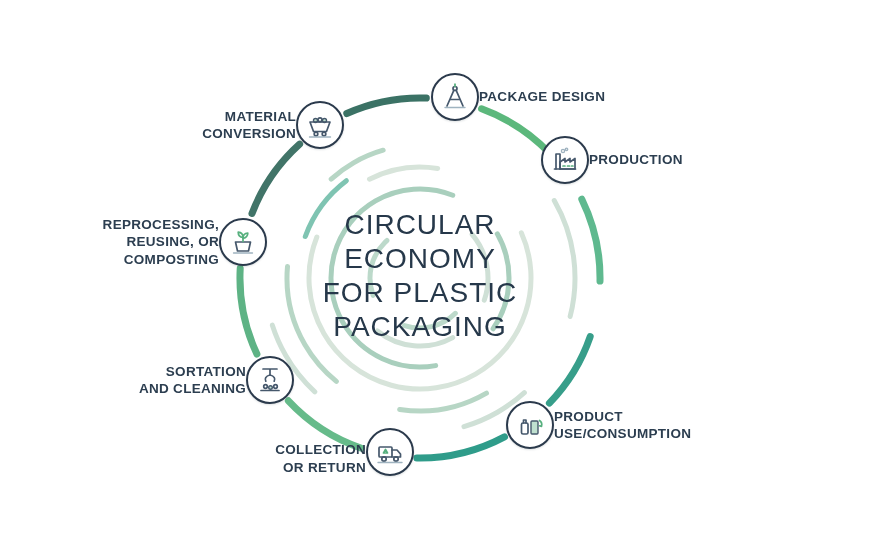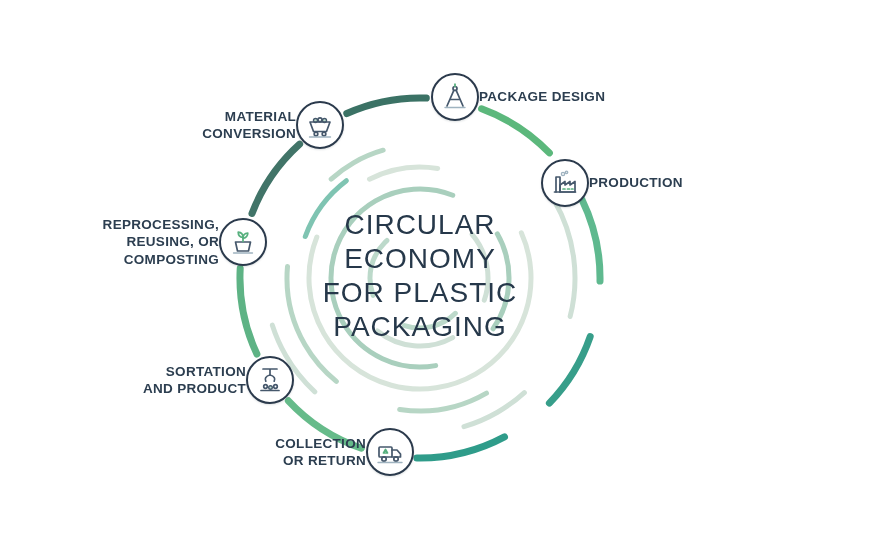--- a/index.html
+++ b/index.html
@@ -24,24 +24,24 @@
   }
   .icon-circle svg{width:30px;height:30px;}
   .stage-label{
     color:#2c3e50;font-weight:700;font-size:13.5px;line-height:1.28;
     letter-spacing:0.3px;white-space:pre-line;
   }
   .label-right .stage-label{text-align:left;}
   .label-left .stage-label{text-align:right;}
   
   #stage-package-design{left:431px;top:73px;}
-  #stage-production{left:541px;top:159px;}
+  #stage-production{left:541px;top:136px;}
   #stage-distribution{left:573px;top:286px;}
   #stage-product-use{left:506px;top:401px;}
-  #stage-collection{right:456px;top:428px;}
+  #stage-collection{right:456px;top:428px;align-items:flex-end;}
   #stage-sortation{right:576px;top:356px;}
   #stage-reprocessing{right:603px;top:216px;align-items:center;}
   #stage-material-conversion{right:526px;top:101px;}
   .ic{stroke:#46586c;stroke-width:1.7;fill:none;stroke-linecap:round;stroke-linejoin:round;}
   .ic-accent{stroke:#57b07e;stroke-width:1.7;fill:none;stroke-linecap:round;stroke-linejoin:round;}
   .ic-teal{stroke:#3aa18b;stroke-width:1.7;fill:none;stroke-linecap:round;stroke-linejoin:round;}
   .ic-fill{fill:#bfe0cf;stroke:#46586c;stroke-width:1.4;}
   .ic-light{stroke:#9fb3c0;stroke-width:1.4;fill:none;stroke-linecap:round;}
 </style>
 </head>
@@ -98,39 +98,51 @@
         <path class="ic-accent" d="M13 21 h2 M17.5 21 h2 M21.5 21 h1.5"></path>
         <circle class="ic-light" cx="13" cy="6" r="1.6"></circle>
         <circle class="ic-light" cx="16.5" cy="4.3" r="1.2"></circle>
         <path class="ic" d="M4.5 24 h21"></path>
       </svg>
     </div>
     <div class="stage-label">PRODUCTION</div>
   </div>
 
 
+  <div class="stage label-right" id="stage-product-use">
+    <div class="icon-circle">
+      <svg viewBox="0 0 30 30">
+        <path class="ic" d="M8.5 13 v-3 h2.5 v3"></path>
+        <rect class="ic" x="6.5" y="13" width="6.5" height="11" rx="1.5"></rect>
+        <rect class="ic-fill" x="16" y="11" width="7" height="13" rx="1"></rect>
+        <path class="ic-accent" d="M24.5 10.5 q3 2 2 5.5 M26.8 14.2 l-0.3 2.2 l-2 -0.6"></path>
+      </svg>
+    </div>
+    <div class="stage-label">PRODUCT
+USE/CONSUMPTION</div>
+  </div>
 
   <div class="stage label-left" id="stage-collection">
     <div class="stage-label">COLLECTION
 OR RETURN</div>
     <div class="icon-circle">
       <svg viewBox="0 0 30 30">
         <rect class="ic" x="4" y="10" width="13" height="10" rx="1"></rect>
         <path class="ic" d="M17 13 h5 l3.5 4 v3 h-8.5"></path>
         <circle class="ic" cx="9" cy="22" r="2.2"></circle>
         <circle class="ic" cx="21" cy="22" r="2.2"></circle>
         <path class="ic-accent" d="M10.5 12.5 l2 3.5 h-4 z"></path>
         <path class="ic-light" d="M3 25.5 h24"></path>
       </svg>
     </div>
   </div>
 
   <div class="stage label-left" id="stage-sortation">
     <div class="stage-label">SORTATION
-AND PRODUCT</div>
+AND CLEANING</div>
     <div class="icon-circle">
       <svg viewBox="0 0 30 30">
         <path class="ic" d="M8 4 h14 M15 4 v6"></path>
         <path class="ic" d="M15 10 c-4.5 1 -5.5 4 -4.2 6.2 M15 10 c4.5 1 5.5 4 4.2 6.2"></path>
         <circle class="ic" cx="10.5" cy="21.5" r="1.8"></circle>
         <circle class="ic-fill" cx="15.5" cy="22.5" r="1.8"></circle>
         <circle class="ic" cx="20.5" cy="21.5" r="1.8"></circle>
         <path class="ic" d="M6 25.5 h18"></path>
       </svg>
     </div>

